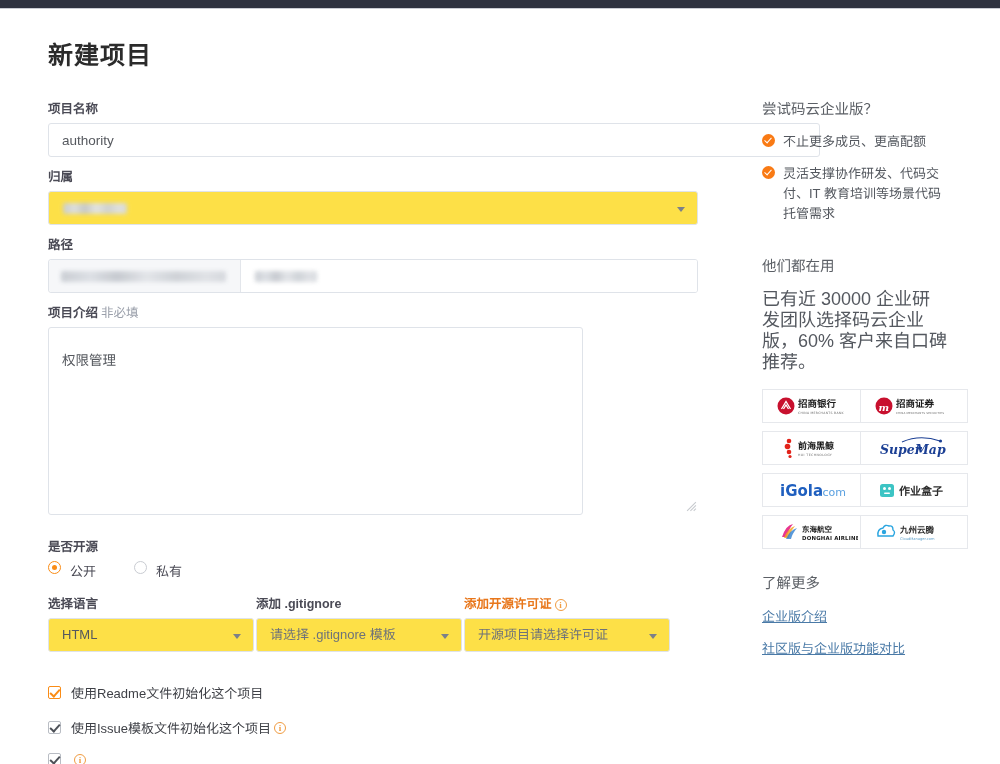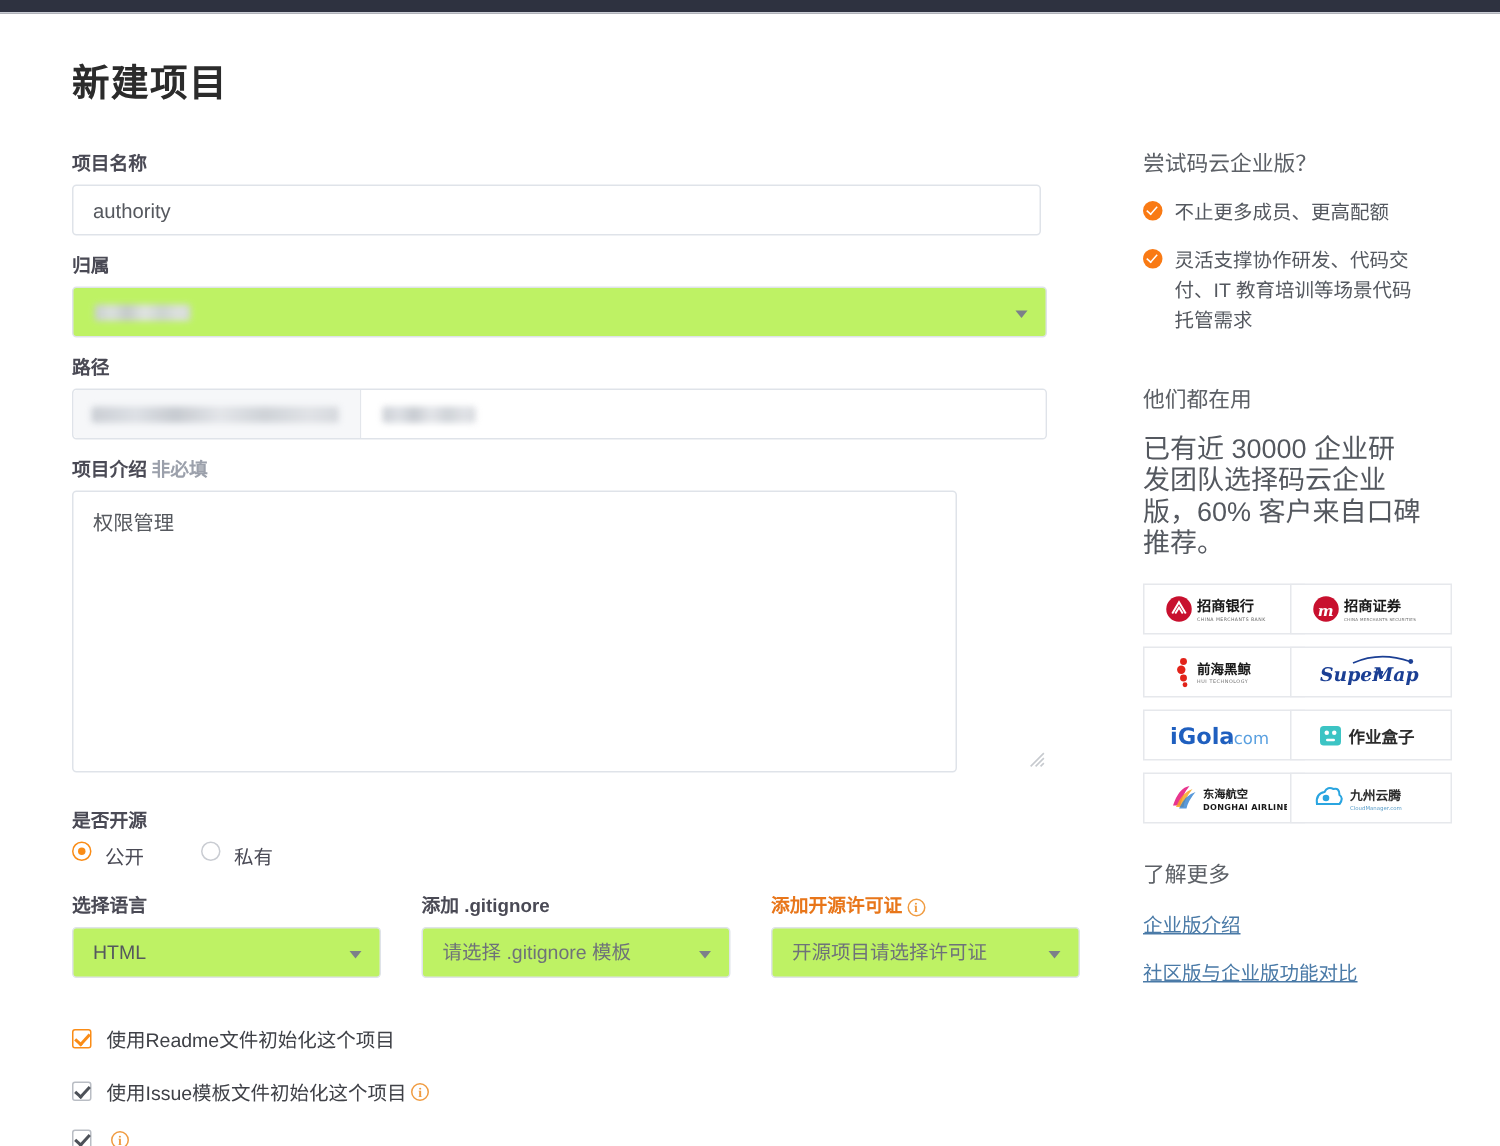--- a/index.html
+++ b/index.html
@@ -41,48 +41,48 @@
   .field { margin-bottom: 12px; }
   .flabel {
     font-size: 12.5px;
     font-weight: bold;
     color: #4a4a55;
     margin-bottom: 6px;
     display: block;
     line-height: 16px;
   }
   .flabel .optional {
-    font-weight: bold;
+    font-weight: normal;
     color: #9ba0ab;
     margin-left: 3px;
   }
   .flabel.orange { color: #e8761a; }
   .txtinput {
-    width: 646px;
+    width: 772px;
     height: 34px;
     border: 1px solid #dfe3e9;
     border-radius: 3px;
     background: #fff;
     padding: 0 13px;
     font-size: 13.5px;
     color: #55585e;
     font-family: "Liberation Sans", sans-serif;
     outline: none;
     display: block;
   }
   .txtinput::placeholder { color: #b6bac1; }
 
   
   .selbox {
     position: relative;
     width: 650px;
     height: 34px;
     border: 1px solid #dfe3e9;
     border-radius: 3px;
-    background: #bef264;
+    background: #fde047;
   }
   .selbox .selval {
     position: absolute;
     left: 13px; top: 0;
     line-height: 32px;
     font-size: 13.5px;
     color: #55585e;
   }
   .caret {
     position: absolute;
@@ -127,26 +127,26 @@
   .path-input {
     flex: 1;
     height: 100%;
     position: relative;
     background: #fff;
   }
   .path-input .blur { position:absolute; left:14px; top:11px; width:62px; }
 
   
   .ta {
-    width: 590px;
+    width: 535px;
     height: 188px;
     border: 1px solid #dfe3e9;
     border-radius: 3px;
     background: #fff;
-    padding: 11px 13px;
+    padding: 23px 13px;
     font-size: 13.5px;
     color: #55585e;
     font-family: "Liberation Sans", sans-serif;
     outline: none;
     resize: none;
     line-height: 20px;
     display: block;
   }
   .ta-wrap { position: relative; }
   .resize-grip {
@@ -174,21 +174,21 @@
     content: "";
     position: absolute;
     left: 3px; top: 3px;
     width: 5px; height: 5px;
     border-radius: 50%;
     background: #fa8c16;
   }
   .radio-label { font-size: 13px; color: #4a4a55; }
 
   
-  .three-row { display: flex; gap: 27px; margin-top: 16px; }
+  .three-row { display: flex; gap: 2px; margin-top: 16px; }
   .three-col { width: 206px; }
   .three-col .selbox { width: 206px; }
   .three-col .selval { font-size: 13px; color: #6e7279; }
   .three-col .selval.dark { color: #55585e; }
 
   .info-icon {
     display: inline-block;
     width: 12px; height: 12px;
     border: 1px solid #f09c42;
     border-radius: 50%;

